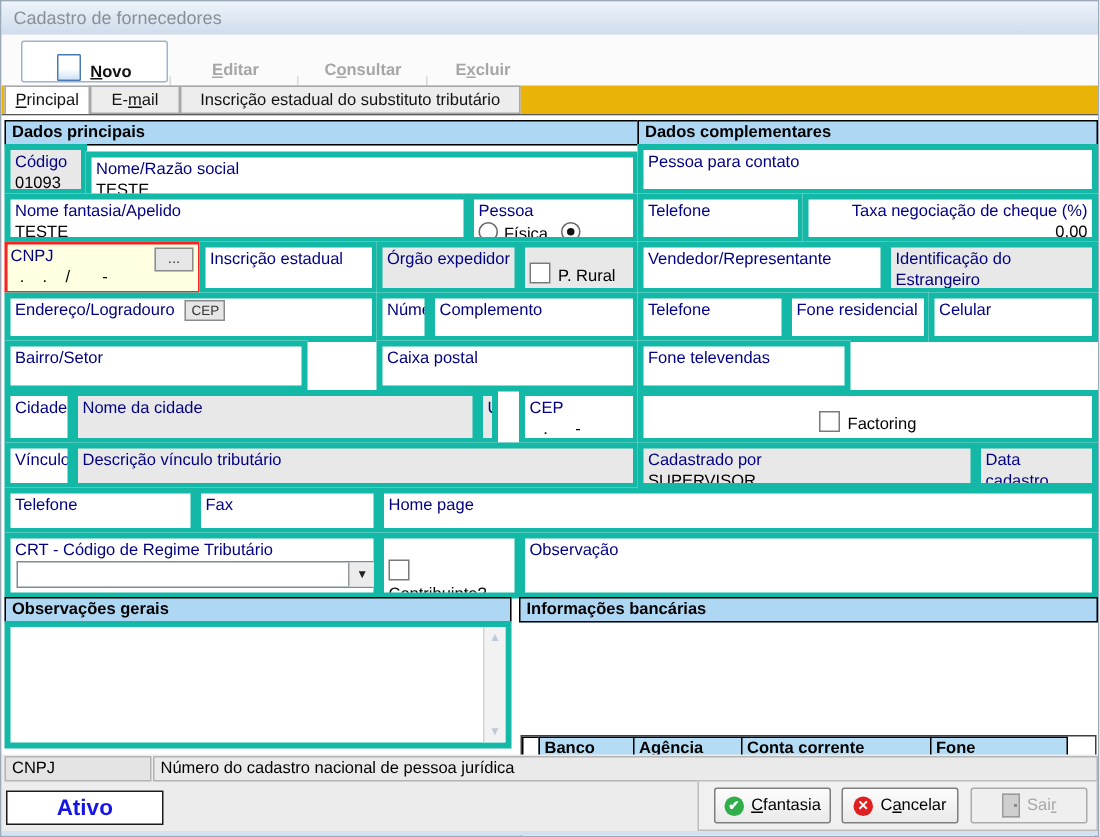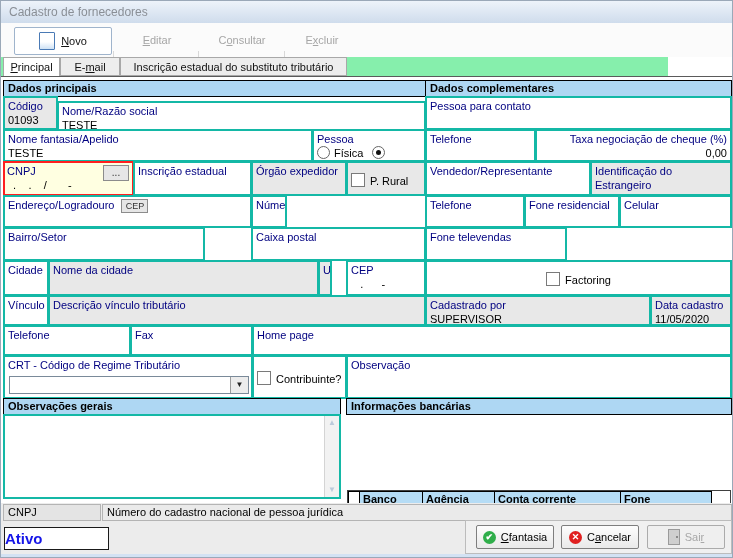--- a/index.html
+++ b/index.html
@@ -3,35 +3,35 @@
 <meta charset="utf-8">
 <style>
   html,body{margin:0;padding:0;background:#fff;}
   #screen{position:relative;width:733px;height:558px;font-family:"Liberation Sans",sans-serif;
           font-size:11px;background:#fff;overflow:hidden;border:1px solid #9aa8b8;box-sizing:border-box;}
   
   .titlebar{position:absolute;left:0;top:0;width:733px;height:22px;
             background:linear-gradient(#edf3fa,#cfdcec);border-bottom:1px solid #b6c4d4;}
   .titletext{position:absolute;left:8px;top:4px;color:#8a8f96;font-size:12px;}
   .toolbar{position:absolute;left:0;top:22px;width:733px;height:34px;background:#fbfbfb;}
-  .tbbtn{position:absolute;top:4px;height:26px;display:flex;align-items:center;justify-content:center;
-         font-weight:normal;color:#111;}
+  .tbbtn{position:absolute;top:4px;height:26px;display:flex;align-items:flex-end;justify-content:center;
+         font-weight:bold;color:#111;}
   .novo{left:13px;width:96px;background:#fff;border:1px solid #9fb4cc;border-radius:2px;}
   .tbgray{color:#a6a6a6;}
   .tbsep{position:absolute;top:28px;width:1px;height:20px;background:#d8d8d8;}
   .pageicon{width:14px;height:16px;border:1px solid #4a7ab5;border-radius:1px;
             background:linear-gradient(#ffffff 55%,#cfe2f5);margin-right:6px;}
-  .tabstrip{position:absolute;left:0;top:56px;width:667px;height:20px;background:#86efac;}
+  .tabstrip{position:absolute;left:0;top:56px;width:733px;height:20px;background:#eab308;}
   .tab{position:absolute;top:0;height:19px;display:flex;align-items:center;justify-content:center;
        border:1px solid #a8a8a8;box-sizing:border-box;background:#ededed;color:#111;}
   .tabactive{background:#fff;border-bottom:none;}
   .tabline{position:absolute;left:0;top:75px;width:733px;height:1px;background:#5a5a5a;}
   .formarea{position:absolute;left:0;top:76px;width:733px;height:426px;background:#fff;}
   
-  .cell{position:absolute;border:2px solid #14b8a6;background:#fff;box-sizing:border-box;
+  .cell{position:absolute;border:4px solid #14b8a6;background:#fff;box-sizing:border-box;
         padding:1px 3px;overflow:hidden;line-height:14px;}
   .gray{background:#e8e8e8;}
   .lbl{color:#000080;}
   .val{color:#000;}
   .sechdr{position:absolute;background:#aed7f3;border:1px solid #000;box-sizing:border-box;
           font-weight:bold;color:#000;padding:1px 4px;line-height:13px;}
   .mask{white-space:pre;color:#000;}
   .rt{text-align:right;}
   
   .chk{display:inline-block;width:12px;height:12px;background:#fff;border:1px solid #7a7a7a;
@@ -59,21 +59,21 @@
          border:1px solid #000;box-sizing:border-box;}
   .grow{position:absolute;left:12px;top:17px;width:351px;height:18px;background:#0f7ad2;}
   .gmarkrow{position:absolute;left:0;top:17px;width:12px;height:18px;background:#fff;
             border-right:1px solid #808080;color:#000;font-size:8px;line-height:18px;text-align:center;}
   
   .statusbar{position:absolute;left:0;top:502px;width:733px;height:19px;background:#ececec;}
   .spanel{position:absolute;top:1px;height:17px;background:#e4e4e4;border:1px solid #b4b4b4;
           box-sizing:border-box;padding:1px 4px;color:#000;}
   .footer{position:absolute;left:0;top:521px;width:733px;height:32px;background:#ececec;}
   .ativo{position:absolute;left:3px;top:5px;width:105px;height:23px;background:#fff;
-         border:1px solid #1a1a1a;box-sizing:border-box;line-height:21px;
+         border:1px solid #1a1a1a;box-sizing:border-box;text-align:center;line-height:21px;
          font-weight:bold;font-size:15px;color:#1515e8;}
   .btnpanel{position:absolute;left:464px;top:-2px;width:267px;height:34px;background:#f0f0f0;
             border:1px solid #bcbcbc;box-sizing:border-box;}
   .fbtn{position:absolute;top:4px;height:24px;width:78px;background:linear-gradient(#fdfdfd,#e9e9e9);
         border:1px solid #7e7e7e;border-radius:2px;box-sizing:border-box;display:flex;
         align-items:center;justify-content:center;color:#000;}
   .fbtn.disabled{color:#a8a8a8;border-color:#ababab;background:#efefef;}
   .cicon{display:inline-block;width:13px;height:13px;border-radius:50%;color:#fff;font-size:9px;
          line-height:13px;text-align:center;margin-right:5px;font-weight:bold;}
   .green{background:#2fae4a;}
@@ -166,20 +166,23 @@
       <div style="margin-top:9px"><span class="chk"></span><span>P. Rural</span></div>
     </div>
 
     <div class="cell" style="left:2px;top:118px;width:249px;height:33px">
       <span class="lbl">Endereço/Logradouro</span>
       <span class="minibtn" style="position:static;display:inline-block;width:25px;height:12px;line-height:12px;font-size:9px;margin-left:4px">CEP</span>
     </div>
     <div class="cell" style="left:250px;top:118px;width:36px;height:33px">
       <div class="lbl">Número</div>
     </div>
+    <div class="cell" style="left:285px;top:118px;width:140px;height:33px">
+      <div class="lbl">Complemento</div>
+    </div>
 
     <div class="cell" style="left:2px;top:150px;width:202px;height:34px">
       <div class="lbl">Bairro/Setor</div>
     </div>
     <div class="cell" style="left:250px;top:150px;width:175px;height:34px">
       <div class="lbl">Caixa postal</div>
     </div>
 
     <div class="cell" style="left:2px;top:183px;width:46px;height:36px">
       <div class="lbl">Cidade</div>

